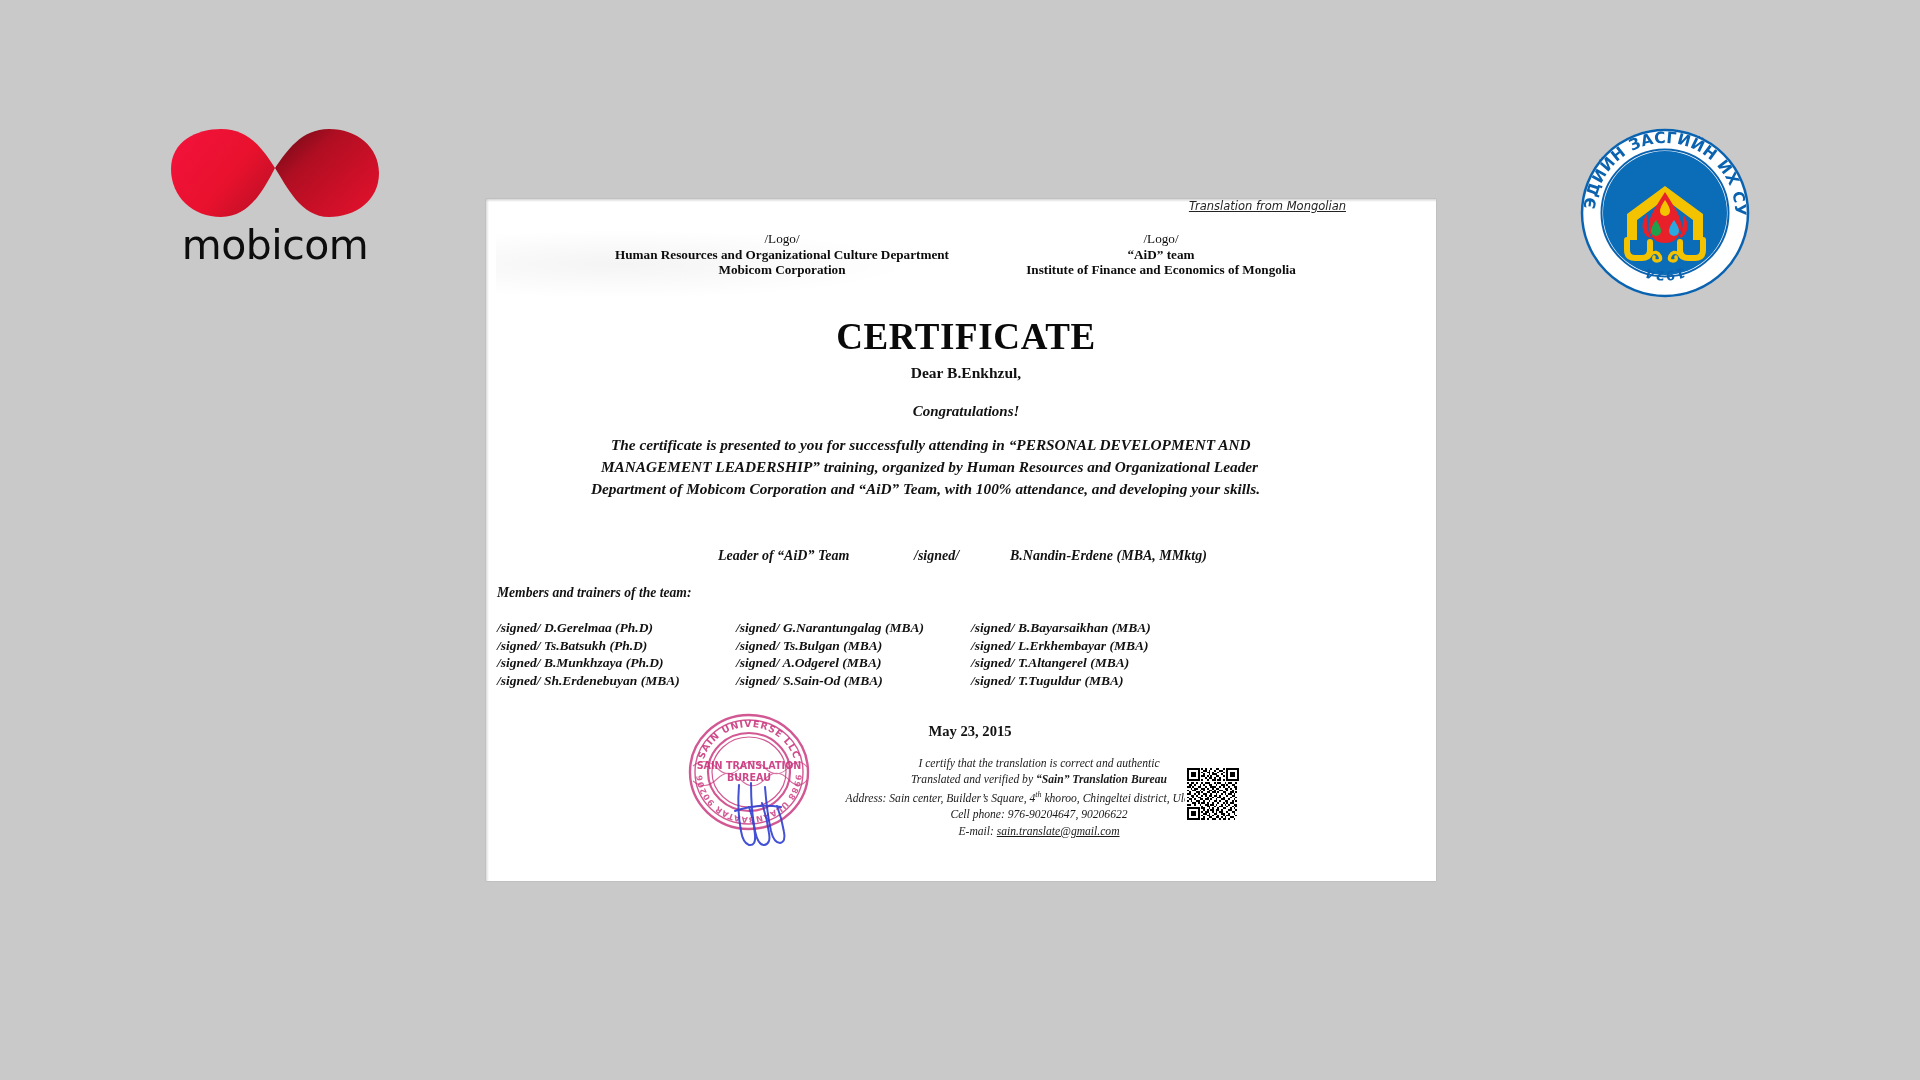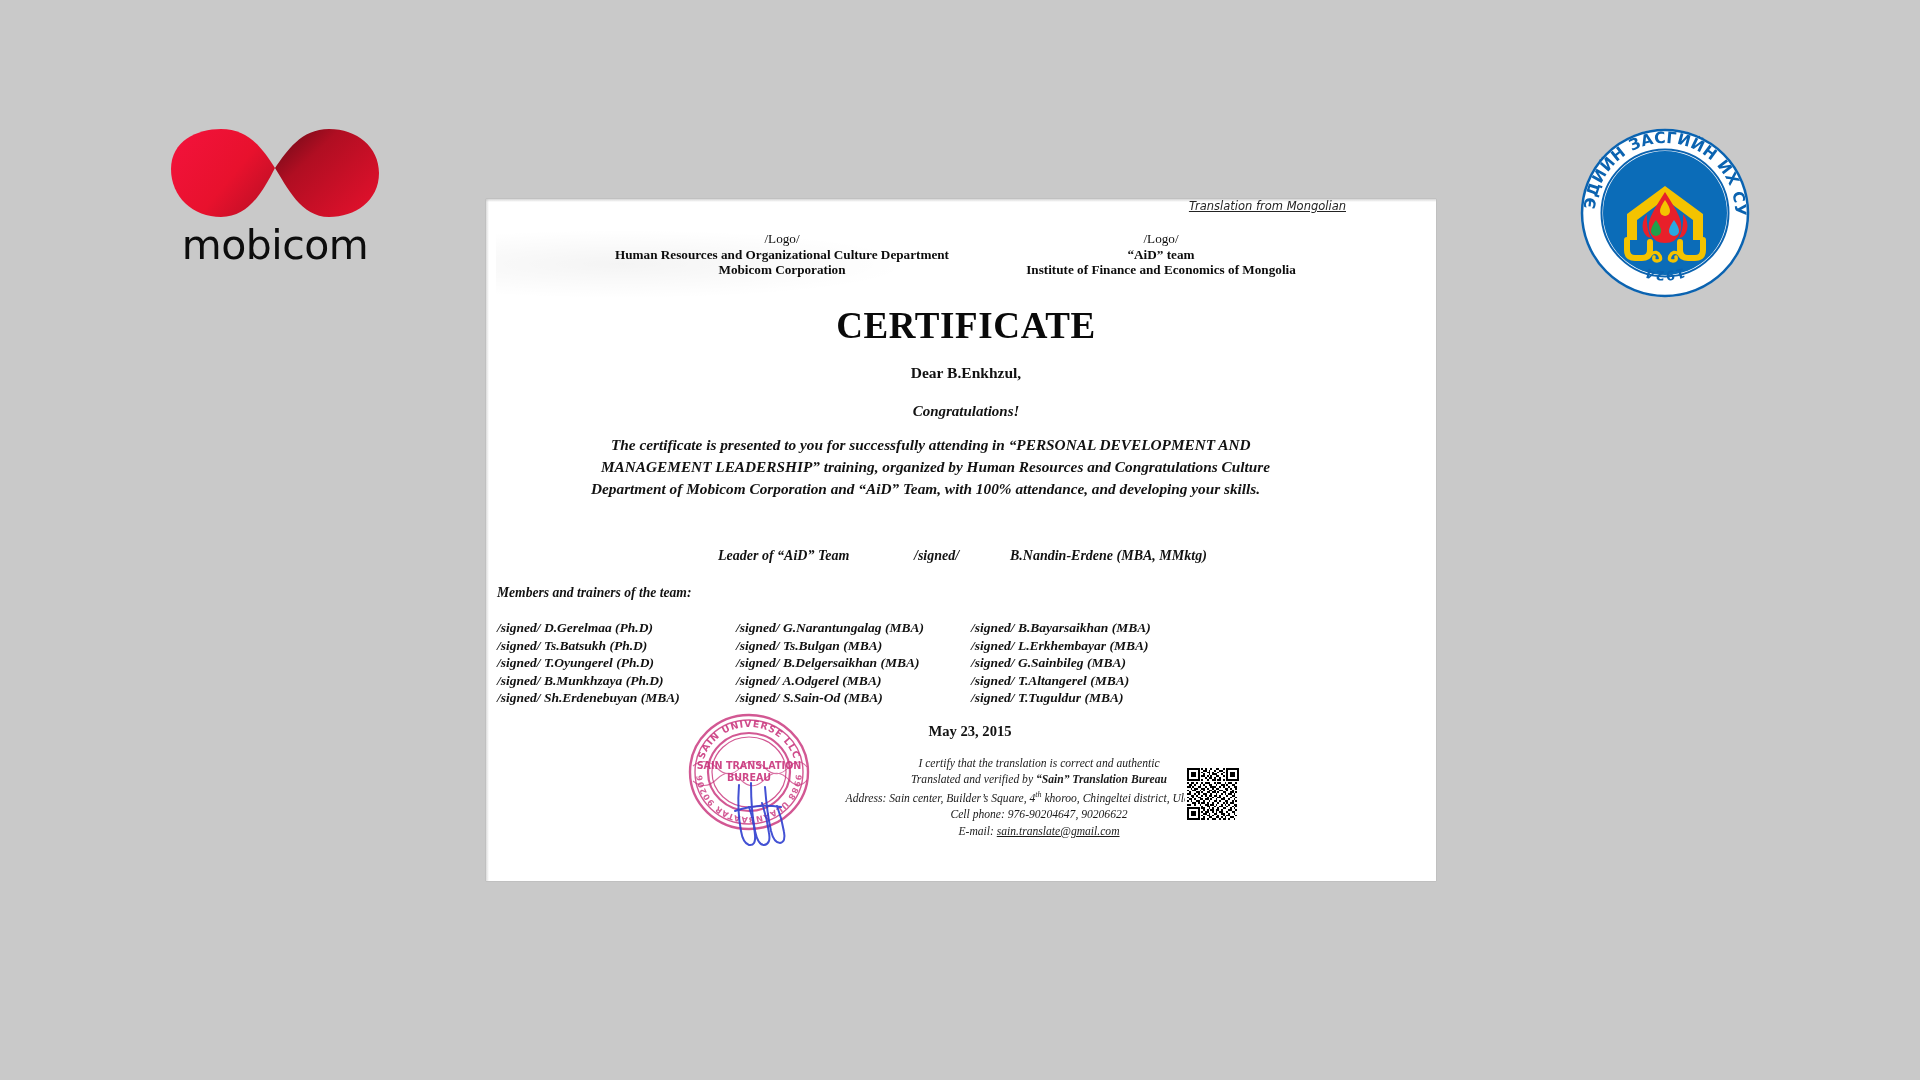--- a/index.html
+++ b/index.html
@@ -122,21 +122,21 @@
   .hdr-block .logo-line {
     font-weight: normal;
   }
   #hdr-left  { left: 86px;  top: 32px; width: 420px; }
   #hdr-right { left: 440px; top: 32px; width: 470px; }
 
   
   .cert-title {
     position: absolute;
     left: 0;
-    top: 105px;
+    top: 116px;
     width: 950px;
     text-align: center;
     font-size: 37px;
     font-weight: bold;
     letter-spacing: 0.6px;
     color: #0a0a0a;
   }
   .cert-title .inner {
     display: inline-block;
     margin-left: 10px;
@@ -369,21 +369,21 @@
     <div class="salutation">
       <span class="inner">Dear B.Enkhzul,</span>
     </div>
 
     <div class="congrats">
       <span class="inner">Congratulations!</span>
     </div>
 
     <div class="body-para">
       <span>The certificate is presented to you for successfully attending in “PERSONAL DEVELOPMENT AND</span>
-      <span class="l2">MANAGEMENT LEADERSHIP” training, organized by Human Resources and Congratulations Culture</span>
+      <span class="l2">MANAGEMENT LEADERSHIP” training, organized by Human Resources and Organizational Leader</span>
       <span class="l3">Department of Mobicom Corporation and “AiD” Team, with 100% attendance, and developing your skills.</span>
     </div>
 
     <div class="leader-row">
       <span class="role">Leader of “AiD” Team</span>
       <span class="signed">/signed/</span>
       <span class="person">B.Nandin-Erdene (MBA, MMktg)</span>
     </div>
 
     <div class="members-label">Members and trainers of the team:</div>
@@ -391,25 +391,20 @@
     <div class="sig-grid" id="signature-grid">
         <div class="sig-row">
           <div class="sig-cell c0">/signed/ D.Gerelmaa (Ph.D)</div>
           <div class="sig-cell c1">/signed/ G.Narantungalag (MBA)</div>
           <div class="sig-cell c2">/signed/ B.Bayarsaikhan (MBA)</div>
         </div>
         <div class="sig-row">
           <div class="sig-cell c0">/signed/ Ts.Batsukh (Ph.D)</div>
           <div class="sig-cell c1">/signed/ Ts.Bulgan (MBA)</div>
           <div class="sig-cell c2">/signed/ L.Erkhembayar (MBA)</div>
-        </div>
-        <div class="sig-row">
-          <div class="sig-cell c0">/signed/ T.Oyungerel (Ph.D)</div>
-          <div class="sig-cell c1">/signed/ B.Delgersaikhan (MBA)</div>
-          <div class="sig-cell c2">/signed/ G.Sainbileg (MBA)</div>
         </div>
         <div class="sig-row">
           <div class="sig-cell c0">/signed/ B.Munkhzaya (Ph.D)</div>
           <div class="sig-cell c1">/signed/ A.Odgerel (MBA)</div>
           <div class="sig-cell c2">/signed/ T.Altangerel (MBA)</div>
         </div>
         <div class="sig-row">
           <div class="sig-cell c0">/signed/ Sh.Erdenebuyan (MBA)</div>
           <div class="sig-cell c1">/signed/ S.Sain-Od (MBA)</div>
           <div class="sig-cell c2">/signed/ T.Tuguldur (MBA)</div>

